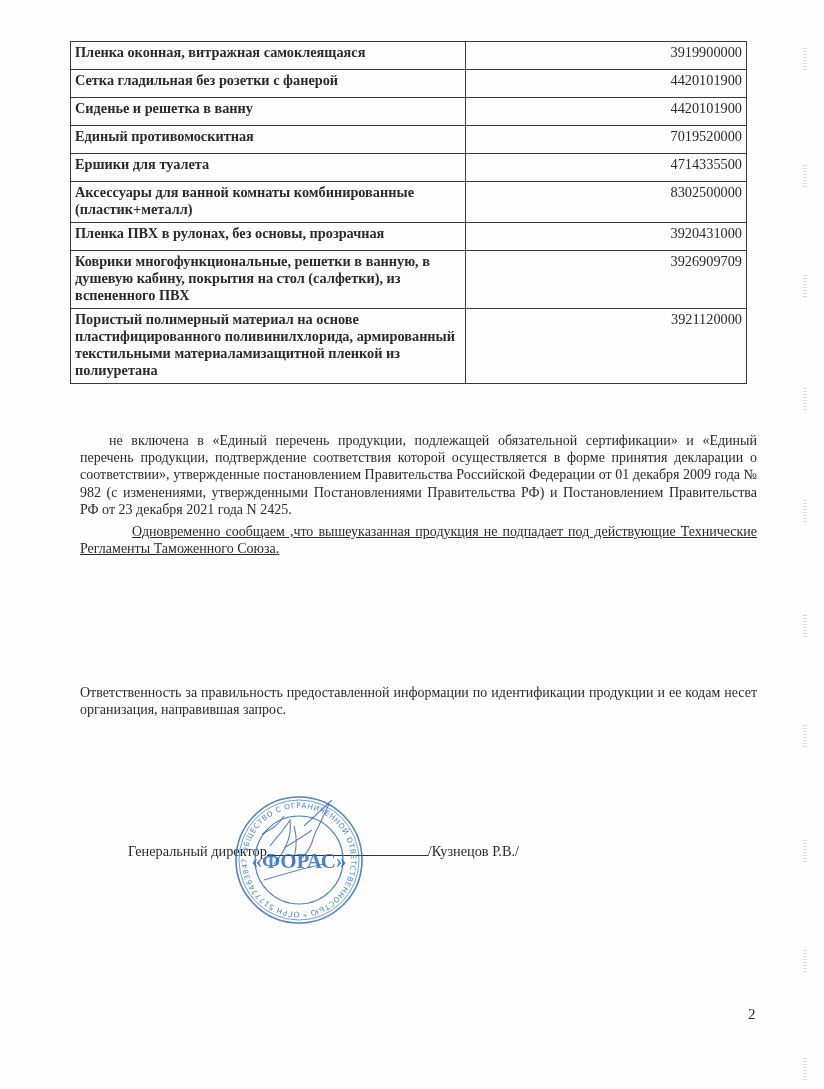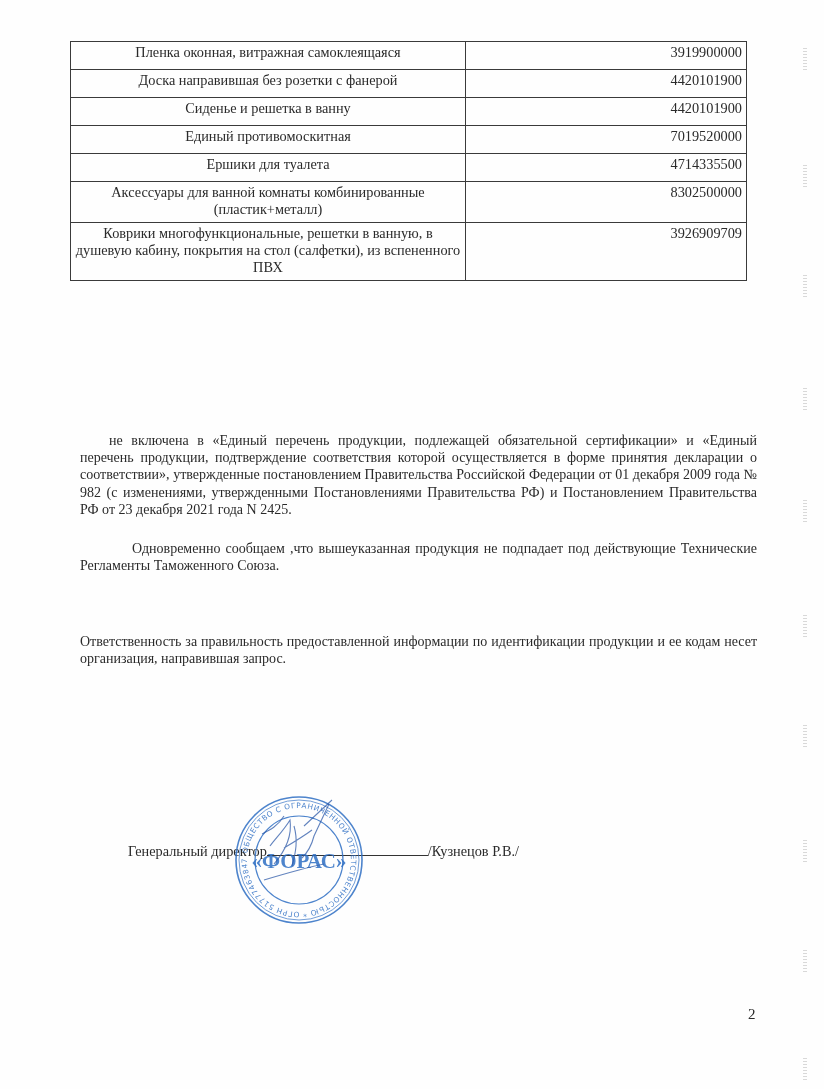--- a/index.html
+++ b/index.html
@@ -31,41 +31,42 @@
       font-size: 14.3px;
       line-height: 17px;
     }
     .codes-table td {
       border: 1px solid #3a3a3a;
       vertical-align: top;
       padding: 2px 4px 4px 4px;
     }
     .codes-table td.name {
       width: 386px;
-      text-align: center;
+      text-align: left;
+      font-weight: bold;
     }
     .codes-table td.code {
       text-align: right;
     }
     .codes-table tr.single td {
       height: 21px;
     }
     
     .body-text {
       position: absolute;
       left: 80px;
       width: 677px;
       font-size: 14px;
       line-height: 17.2px;
       text-align: justify;
     }
     .para1 { top: 432px; text-indent: 29px; }
-    .para2 { top: 540px; text-indent: 52px; }
+    .para2 { top: 523px; text-indent: 52px; text-decoration: underline; }
     .para3 { top: 576px; text-indent: 58px; }
-    .para4 { top: 633px; }
+    .para4 { top: 684px; }
     .body-text p { margin: 0; }
 
     
     .signature-row {
       position: absolute;
       left: 80px;
       top: 842px;
       font-size: 14.3px;
       line-height: 17px;
       white-space: nowrap;
@@ -105,42 +106,50 @@
 
 <div class="page">
 
   <table class="codes-table">
     <tbody id="table-body">
         <tr class="single">
           <td class="name">Пленка оконная, витражная самоклеящаяся</td>
           <td class="code">3919900000</td>
         </tr>
         <tr class="single">
-          <td class="name">Доска направившая без розетки с фанерой</td>
+          <td class="name">Сетка гладильная без розетки с фанерой</td>
           <td class="code">4420101900</td>
         </tr>
         <tr class="single">
           <td class="name">Сиденье и решетка в ванну</td>
           <td class="code">4420101900</td>
         </tr>
         <tr class="single">
           <td class="name">Единый противомоскитная</td>
           <td class="code">7019520000</td>
         </tr>
         <tr class="single">
           <td class="name">Ершики для туалета</td>
           <td class="code">4714335500</td>
         </tr>
         <tr>
           <td class="name">Аксессуары для ванной комнаты комбинированные (пластик+металл)</td>
           <td class="code">8302500000</td>
         </tr>
+        <tr class="single">
+          <td class="name">Пленка ПВХ в рулонах, без основы, прозрачная</td>
+          <td class="code">3920431000</td>
+        </tr>
         <tr>
           <td class="name">Коврики многофункциональные, решетки в ванную, в душевую кабину, покрытия на стол (салфетки), из вспененного ПВХ</td>
           <td class="code">3926909709</td>
+        </tr>
+        <tr>
+          <td class="name">Пористый полимерный материал на основе пластифицированного поливинилхлорида, армированный текстильными материаламизащитной пленкой из полиуретана</td>
+          <td class="code">3921120000</td>
         </tr>
       </tbody>
   </table>
 
   <div class="body-text para1">
     <p>не включена в «Единый перечень продукции, подлежащей обязательной сертификации» и «Единый перечень продукции, подтверждение соответствия которой осуществляется в форме принятия декларации о соответствии», утвержденные постановлением Правительства Российской Федерации от 01 декабря 2009 года № 982 (с изменениями, утвержденными Постановлениями Правительства РФ) и Постановлением Правительства РФ от 23 декабря 2021 года N 2425.</p>
   </div>
   <div class="body-text para2">
     <p>Одновременно сообщаем ,что вышеуказанная продукция не подпадает под действующие Технические Регламенты Таможенного Союза.</p>
   </div>

